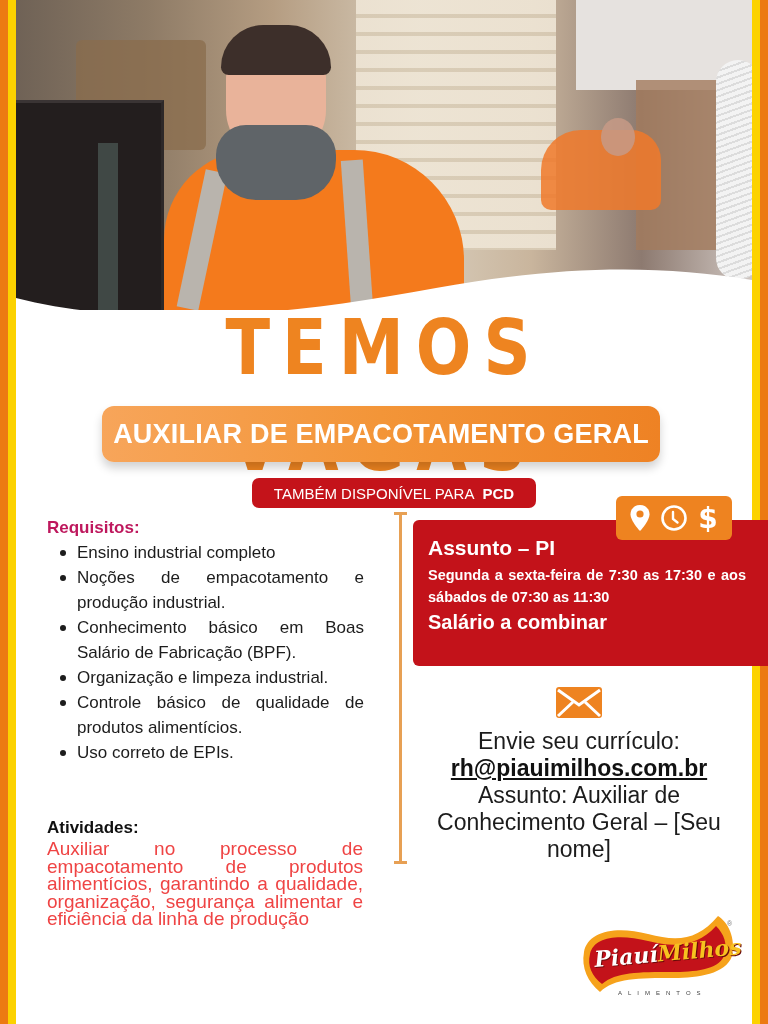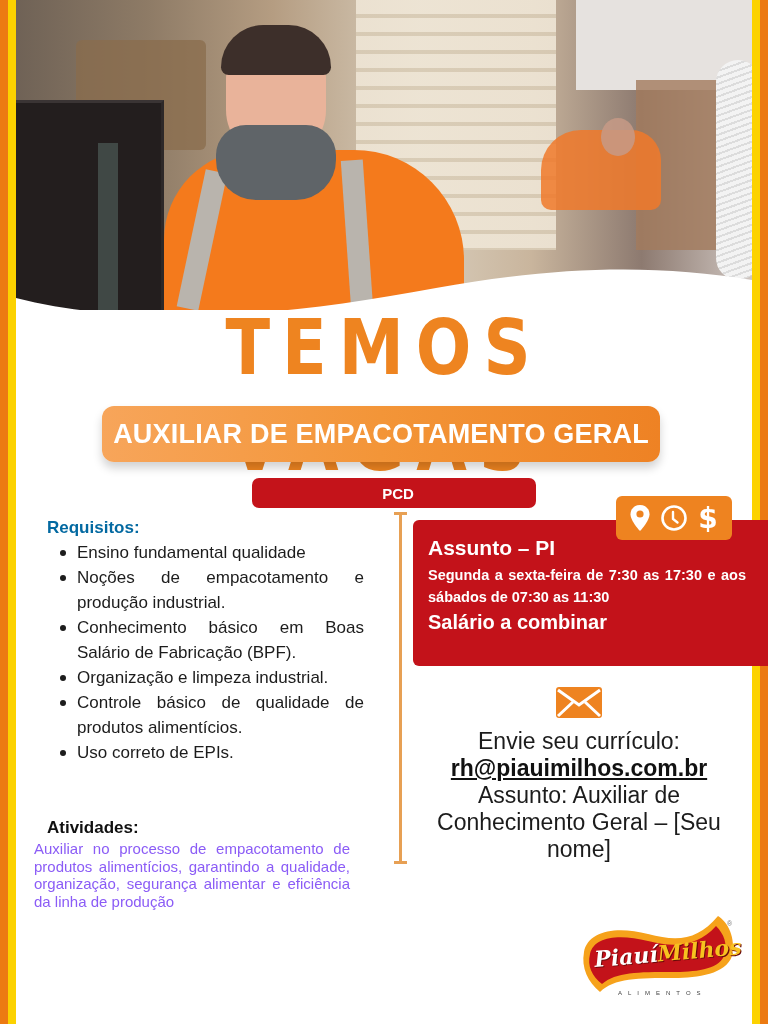--- a/index.html
+++ b/index.html
@@ -41,27 +41,27 @@
   .position-bar { position: absolute; left: 102px; top: 406px; width: 558px; height: 56px; border-radius: 12px;
     background: linear-gradient(90deg, #f7a55a 0%, #f39538 50%, #ee8224 100%);
     box-shadow: 0 6px 10px rgba(0,0,0,.18); display: flex; align-items: center; justify-content: center; }
   .position-bar span { color: #fff; font-weight: bold; font-size: 27px; letter-spacing: 0.2px; }
 
   .pcd-badge { position: absolute; left: 252px; top: 478px; width: 284px; height: 30px; border-radius: 7px;
     background: #c4131a; display: flex; align-items: center; justify-content: center; color: #fff; font-size: 15px; }
   .pcd-badge b { margin-left: 8px; font-weight: bold; }
 
   
-  .req-title { position: absolute; left: 47px; top: 518px; font-weight: bold; font-size: 17px; color: #0369a1; }
+  .req-title { position: absolute; left: 47px; top: 518px; font-weight: bold; font-size: 17px; color: #be185d; }
   .req-list { position: absolute; left: 58px; top: 540px; width: 306px; list-style: none; }
   .req-list li { position: relative; padding-left: 19px; font-size: 17px; line-height: 25px; color: #1c1c1c; text-align: justify; }
   .req-list li::before { content: ""; position: absolute; left: 2px; top: 10px; width: 6px; height: 6px; border-radius: 50%; background: #1c1c1c; }
 
   .act-title { position: absolute; left: 47px; top: 818px; font-weight: bold; font-size: 17px; color: #111; }
-  .act-text { position: absolute; left: 34px; top: 840px; width: 316px; font-size: 15px; line-height: 17.5px; color: #8b5cf6; text-align: justify; text-align-last: left; }
+  .act-text { position: absolute; left: 47px; top: 840px; width: 316px; font-size: 19px; line-height: 17.5px; color: #ef4444; text-align: justify; text-align-last: left; }
 
   
   .divider { position: absolute; left: 399px; top: 513px; width: 3px; height: 350px; background: #e7a054; }
   .divider-cap-top, .divider-cap-bot { position: absolute; left: 394px; width: 13px; height: 3px; background: #e7a054; }
   .divider-cap-top { top: 512px; }
   .divider-cap-bot { top: 861px; }
 
   
   .info-card { position: absolute; left: 413px; top: 520px; width: 355px; height: 146px; background: #c3121a; border-radius: 6px 0 0 6px; }
   .info-icons { position: absolute; left: 616px; top: 496px; width: 116px; height: 44px; background: #ee8320; border-radius: 6px;
@@ -111,26 +111,27 @@
   <path d="M0,40 C120,70 260,60 420,30 C540,8 640,6 736,22 L736,70 L0,70 Z" fill="#ffffff"></path>
 </svg>
 
 <div class="headline">TEMOS VAGAS</div>
 
 <div class="position-bar">
   <span>AUXILIAR DE EMPACOTAMENTO GERAL</span>
 </div>
 
 <div class="pcd-badge">
+  <span>TAMBÉM DISPONÍVEL PARA</span>
   <b>PCD</b>
 </div>
 
 <div class="req-title">Requisitos:</div>
 <ul class="req-list">
-  <li>Ensino fundamental qualidade</li>
+  <li>Ensino industrial completo</li>
   <li>Noções de empacotamento e produção industrial.</li>
   <li>Conhecimento básico em Boas Salário de Fabricação (BPF).</li>
   <li>Organização e limpeza industrial.</li>
   <li>Controle básico de qualidade de produtos alimentícios.</li>
   <li>Uso correto de EPIs.</li>
 </ul>
 
 <div class="act-title">Atividades:</div>
 <div class="act-text">Auxiliar no processo de empacotamento de produtos alimentícios, garantindo a qualidade, organização, segurança alimentar e eficiência da linha de produção</div>
 

